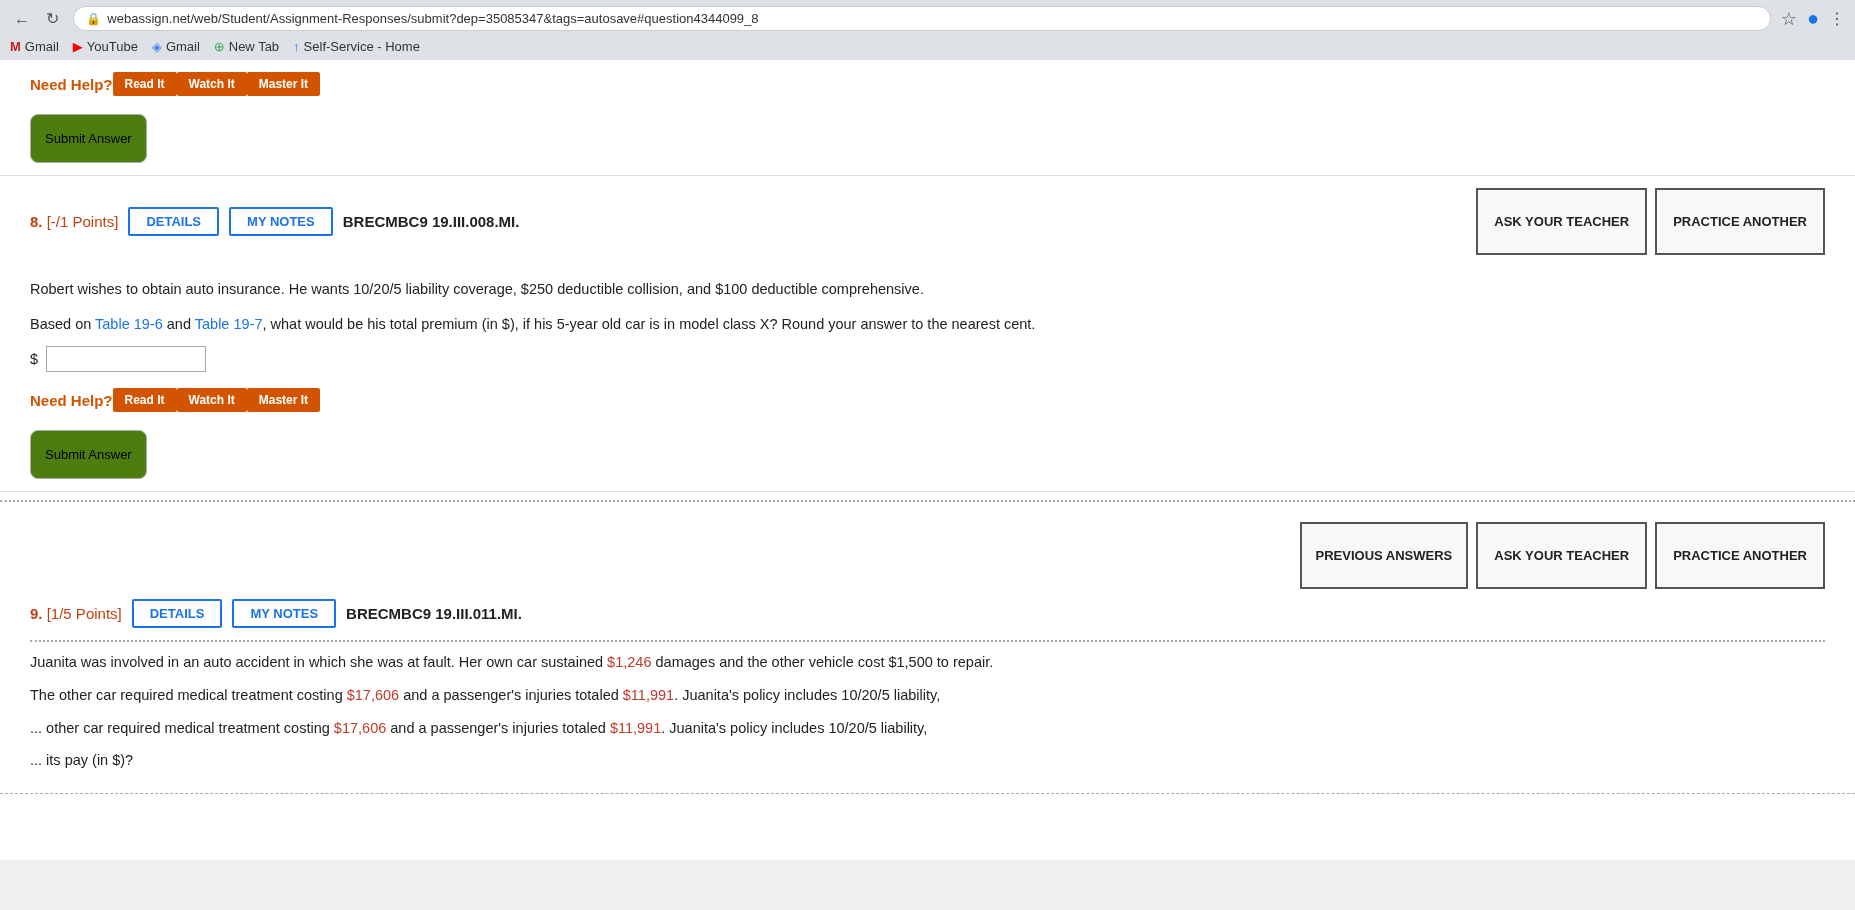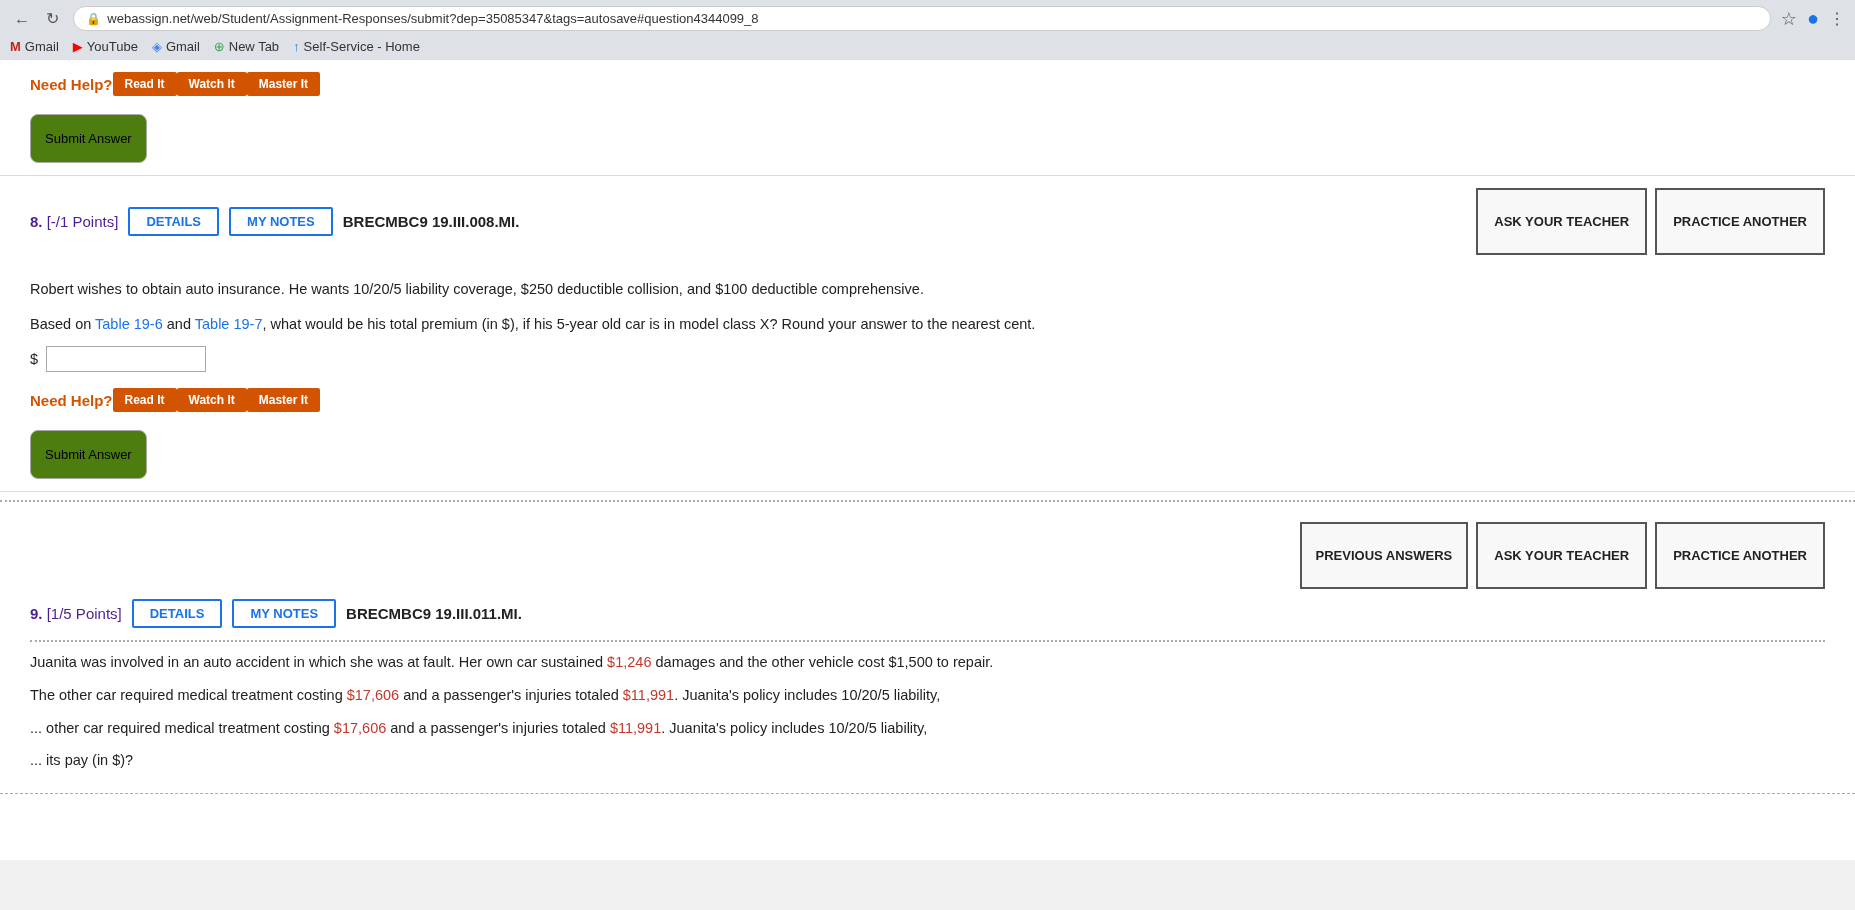--- a/index.html
+++ b/index.html
@@ -122,21 +122,21 @@
     .question-header {
       display: flex;
       align-items: center;
       gap: 10px;
       margin-bottom: 12px;
       flex-wrap: wrap;
     }
     .question-points {
       font-size: 15px;
       font-weight: normal;
-      color: #4c1d95;
+      color: #c2410c;
       white-space: nowrap;
     }
     .tab-btn {
       border: 2px solid #1a73e8;
       background: white;
       color: #1a73e8;
       padding: 5px 16px;
       font-size: 13px;
       font-weight: bold;
       cursor: pointer;

